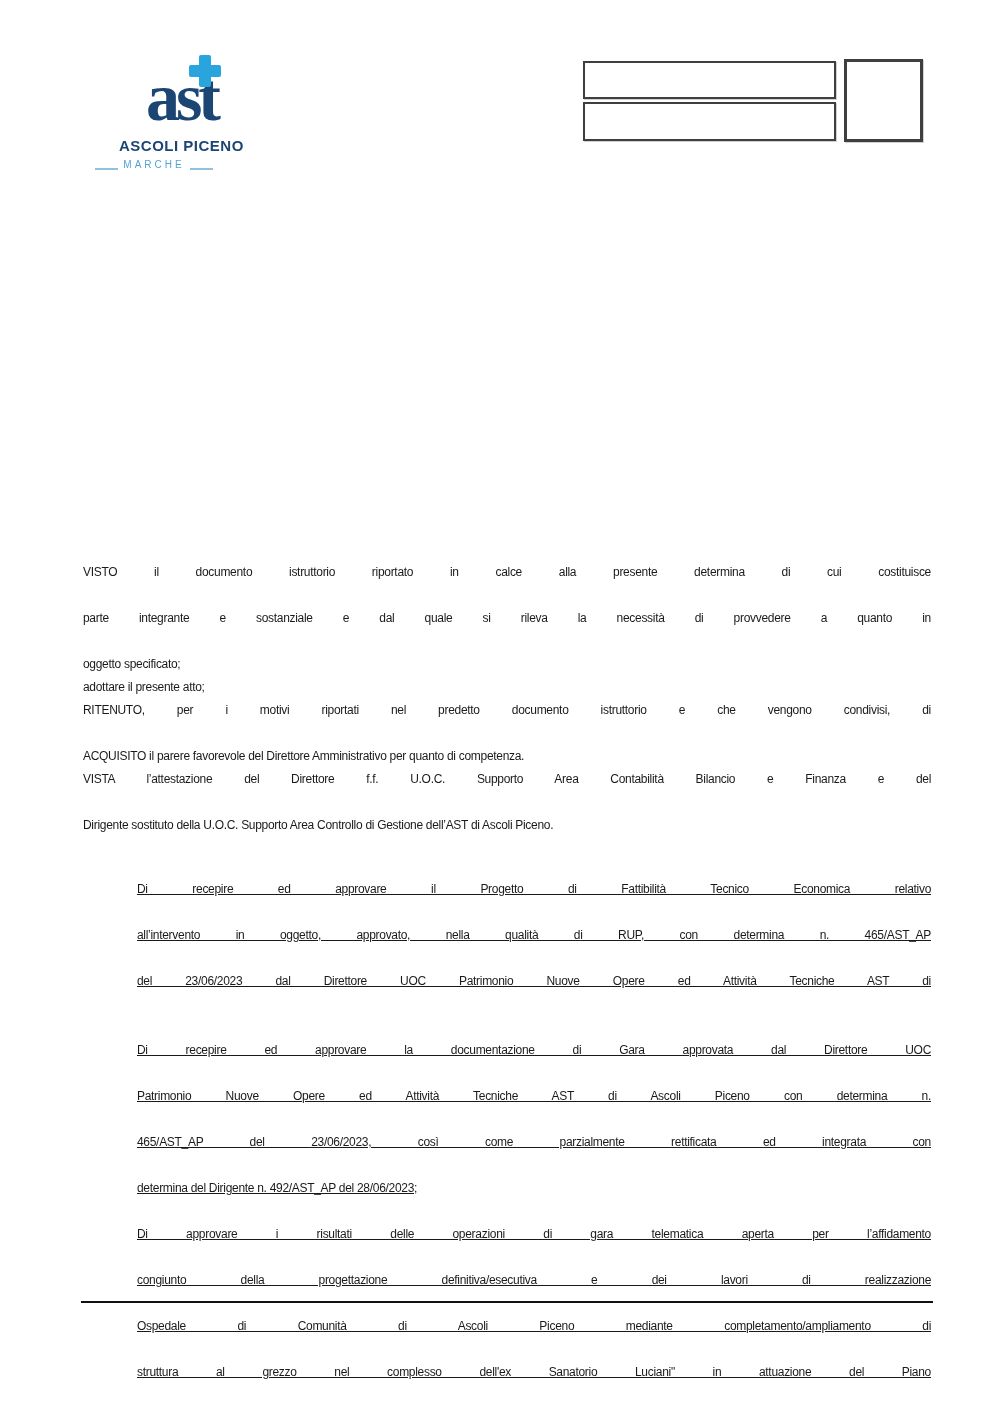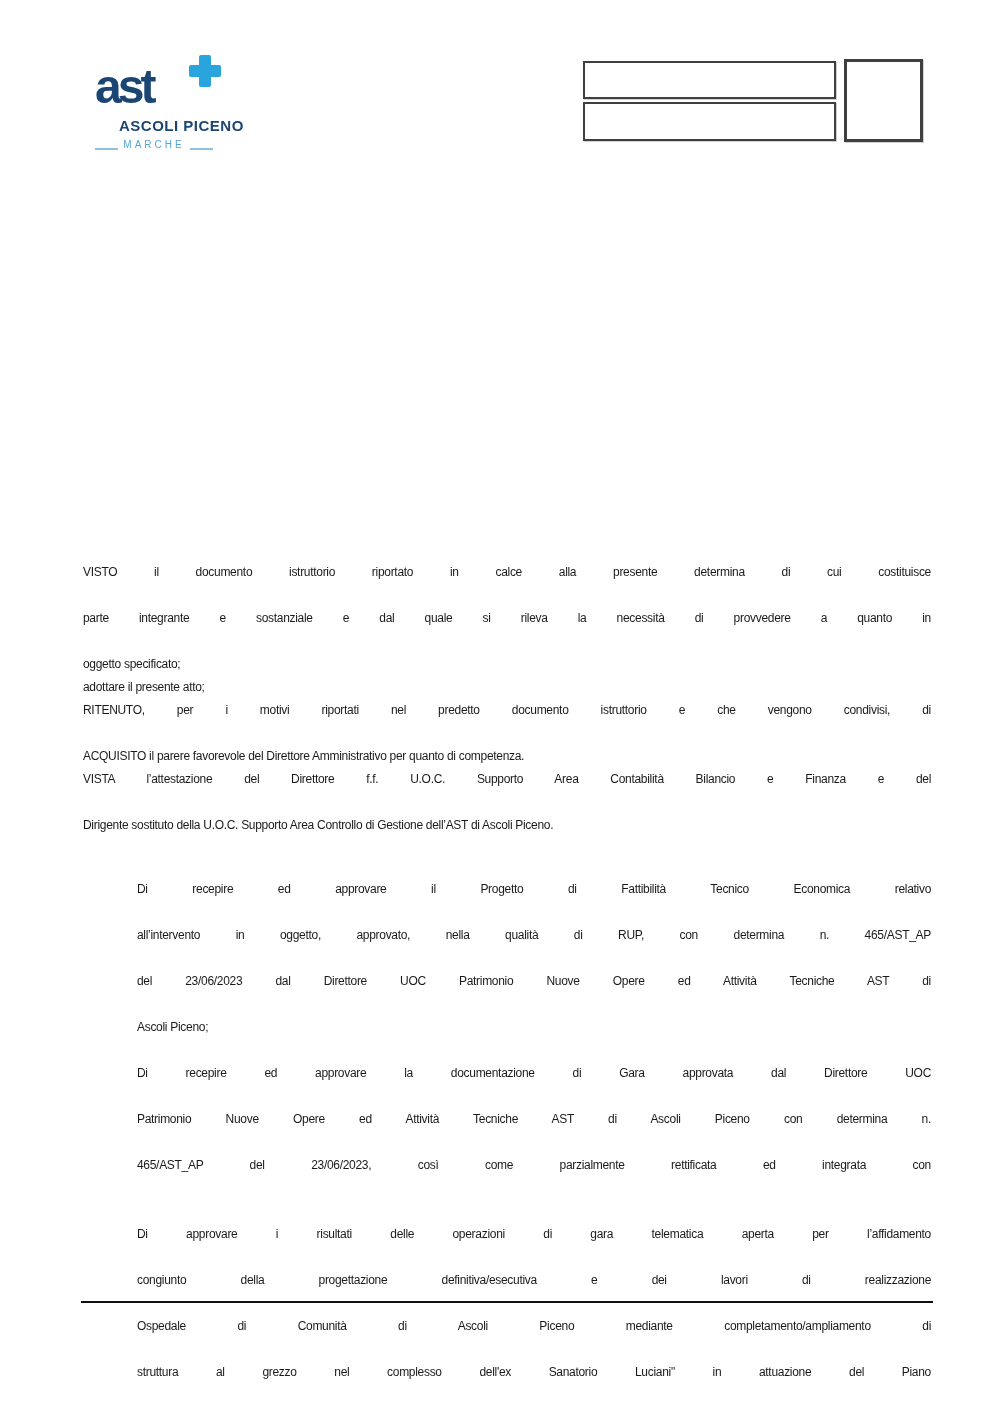--- a/index.html
+++ b/index.html
@@ -10,26 +10,27 @@
     background:#ffffff;
     font-family:"Liberation Sans","DejaVu Sans",sans-serif;
     color:#1a1a1a;
     overflow:hidden;
   }
 
   
   .logo { position:absolute; left:95px; top:55px; width:122px; }
   .wordmark {
     position:relative;
-    font-family:Liberation Sans, sans-serif;
+    font-family:Liberation Serif, serif;
     font-weight:bold;
-    font-size:48px; line-height:1;
+    font-size:68px; line-height:1;
     color:#1b4674;
     letter-spacing:-4px;
     padding-top:8px;
+    text-align:right;
   }
   .plus-icon {
     position:absolute; top:0px; right:-4px;
     width:32px; height:32px;
   }
   .plus-icon::before {
     content:""; position:absolute; left:10px; top:0;
     width:12px; height:32px; background:#29a4dc; border-radius:2px;
   }
   .plus-icon::after {
@@ -58,21 +59,21 @@
   }
   .stamp-box-top    { left:583px; top:61px;  width:253px; height:38px; }
   .stamp-box-bottom { left:583px; top:102px; width:253px; height:39px; }
   .stamp-box-square { left:844px; top:59px;  width:79px;  height:83px; border-width:3px; }
 
   
   .doc-text { font-size:12px; line-height:23px; letter-spacing:-0.3px; }
   .clauses     { position:absolute; left:83px;  top:561px; width:848px; }
   .resolutions { position:absolute; left:137px; top:878px; width:794px; }
   .para { margin:0 0 0 0; }
-  .resolutions .para { margin-bottom:23px; }
+  .resolutions .para { margin-bottom:23px;text-decoration:underline; }
   .tline { text-align:left; white-space:normal; }
   .tline.j { text-align:justify; }
   .tline.j::after { content:""; display:inline-block; width:100%; height:0; vertical-align:top; }
 
   
   .footer-rule {
     position:absolute; left:81px; top:1301px;
     width:852px; height:2px; background:#101010;
   }
 </style>
@@ -115,26 +116,26 @@
       <div class="tline j">VISTA l’attestazione del Direttore f.f. U.O.C. Supporto Area Contabilità Bilancio e Finanza e del</div>
       <div class="tline">Dirigente sostituto della U.O.C. Supporto Area Controllo di Gestione dell’AST di Ascoli Piceno.</div>
     </div>
   </div>
 
   <div class="resolutions doc-text">
     <div class="para">
       <div class="tline j">Di recepire ed approvare il Progetto di Fattibilità Tecnico Economica relativo</div>
       <div class="tline j">all’intervento in oggetto, approvato, nella qualità di RUP, con determina n. 465/AST_AP</div>
       <div class="tline j">del 23/06/2023 dal Direttore UOC Patrimonio Nuove Opere ed Attività Tecniche AST di</div>
-      <div class="tline">Ascoli Piceno;</div>
     </div>
     <div class="para">
       <div class="tline j">Di recepire ed approvare la documentazione di Gara approvata dal Direttore UOC</div>
       <div class="tline j">Patrimonio Nuove Opere ed Attività Tecniche AST di Ascoli Piceno con determina n.</div>
       <div class="tline j">465/AST_AP del 23/06/2023, così come parzialmente rettificata ed integrata con</div>
+      <div class="tline">determina del Dirigente n. 492/AST_AP del 28/06/2023;</div>
     </div>
     <div class="para">
       <div class="tline j">Di approvare i risultati delle operazioni di gara telematica aperta per l’affidamento</div>
       <div class="tline j">congiunto della progettazione definitiva/esecutiva e dei lavori di realizzazione</div>
       <div class="tline j">Ospedale di Comunità di Ascoli Piceno mediante completamento/ampliamento di</div>
       <div class="tline j">struttura al grezzo nel complesso dell'ex Sanatorio Luciani" in attuazione del Piano</div>
 
     </div>
   </div>
 

